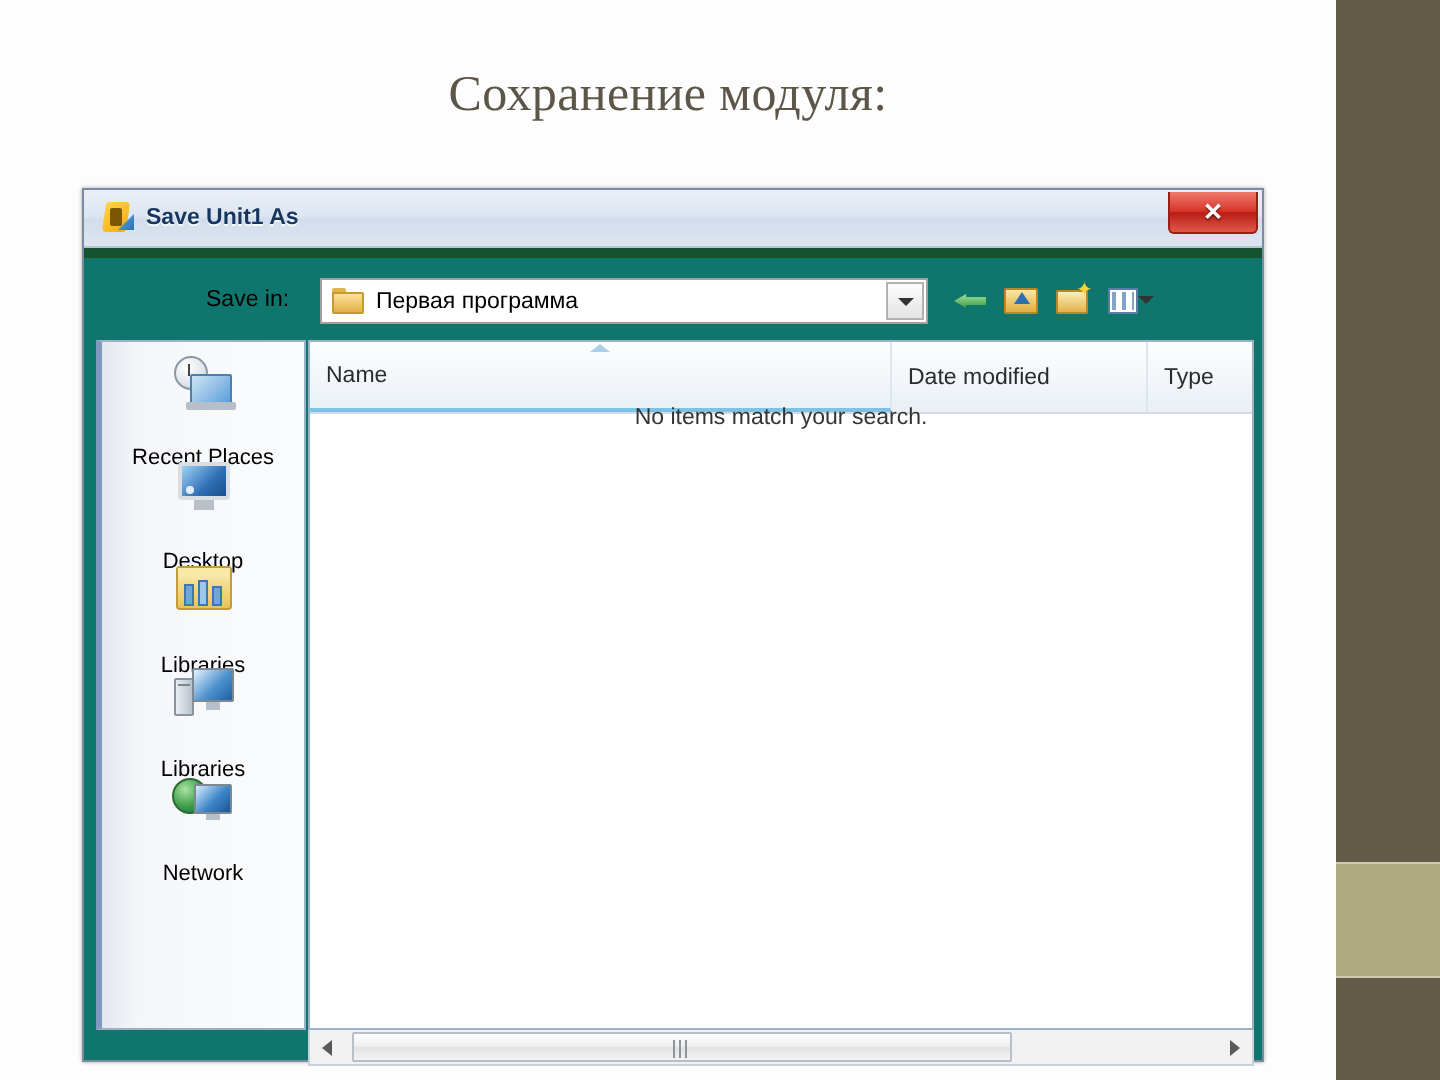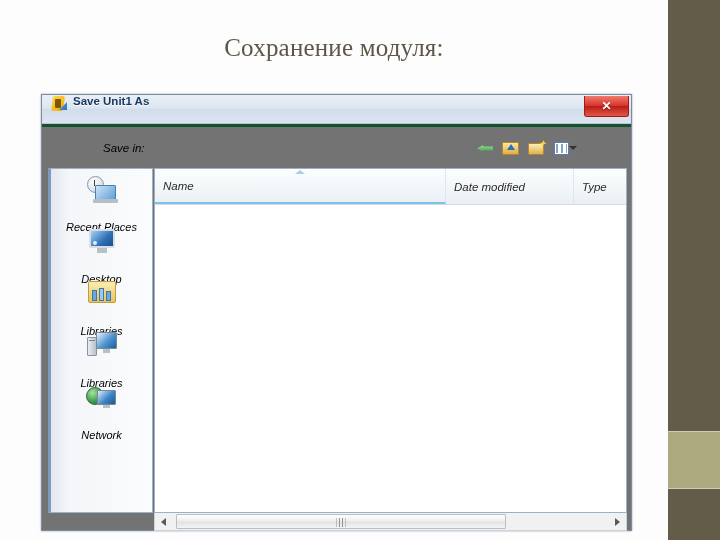--- a/index.html
+++ b/index.html
@@ -55,21 +55,21 @@
     border: 1px solid #7a8ba3;
     box-shadow: 0 0 2px rgba(0,0,0,.35);
   }
 
   
   .titlebar {
     position: absolute; left: 0; top: 0;
     width: 100%; height: 29px;
     background: linear-gradient(to bottom,#e9eff6 0%,#dde6f1 46%,#d2ddec 52%,#dde5f0 100%);
     border-bottom: 1px solid #b6c4d6;
-    display: flex; 
+    display: flex; align-items: center;
   }
   .tb-icon {
     width: 18px; height: 18px;
     margin-left: 7px; margin-right: 6px;
     position: relative; flex: none;
   }
   .tb-icon .d-body {
     position: absolute; left: 3px; top: 1px;
     width: 12px; height: 15px;
     background: linear-gradient(135deg,#ffd54a 0%,#f2a90f 100%);
@@ -103,23 +103,22 @@
     display: flex; align-items: center; justify-content: center;
     color: #fff; font-size: 12px; font-weight: bold;
     text-shadow: 0 1px 1px rgba(0,0,0,.5);
     cursor: pointer;
   }
 
   
   .dlg-body {
     position: absolute; left: 0; top: 29px;
     width: 100%; height: calc(100% - 29px);
-    background: #737373;
-    border-top: 3px solid #14532d;
-    font-style: italic;
+    background: #0f766e;
+    border-top: 5px solid #14532d;
   }
 
   
   .savein-row {
     position: absolute; left: 0; top: 10px;
     width: 100%; height: 24px;
   }
   .savein-label {
     position: absolute; left: 61px; top: 5px;
     font-size: 11.5px; color: #000;
@@ -389,20 +388,30 @@
       </div>
       <div class="tb-title">Save Unit1 As</div>
       <div class="closebtn">✕</div>
     </div>
 
     <div class="dlg-body">
 
       <div class="savein-row">
         <div class="savein-label">Save in:</div>
 
+        <div class="savein-combo">
+          <div class="folder-ico">
+            <div class="tab"></div>
+              <div class="bod"></div>
+          </div>
+          <div class="combo-text">Первая программа</div>
+          <div class="combo-arrow">
+              <div class="arw-down"></div>
+            </div>
+        </div>
 
         <div class="toolbar">
           <div class="tbtn ico-back">
               <div class="arrow"></div>
             </div>
           <div class="tbtn ico-upfolder">
               <div class="f"></div>
               <div class="up"></div>
             </div>
           <div class="tbtn ico-newfolder">
@@ -474,20 +483,21 @@
             <div class="sort-chev"></div>
             <span>Name</span>
           </div>
           <div class="fl-col c-date">
             <span>Date modified</span>
           </div>
           <div class="fl-col c-type">
             <span>Type</span>
           </div>
         </div>
+        <div class="fl-empty">No items match your search.</div>
       </div>
 
       <div class="hscroll">
         <div class="hs-arrow">
             <div class="l"></div>
           </div>
         <div class="hs-track">
           <div class="hs-thumb">
               <div class="hs-grip"></div>
             </div>

